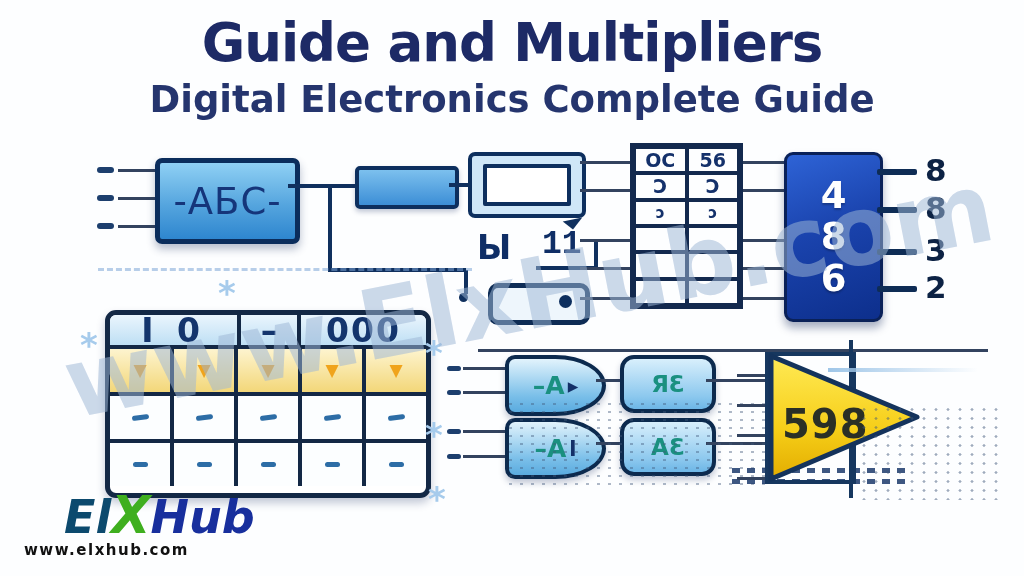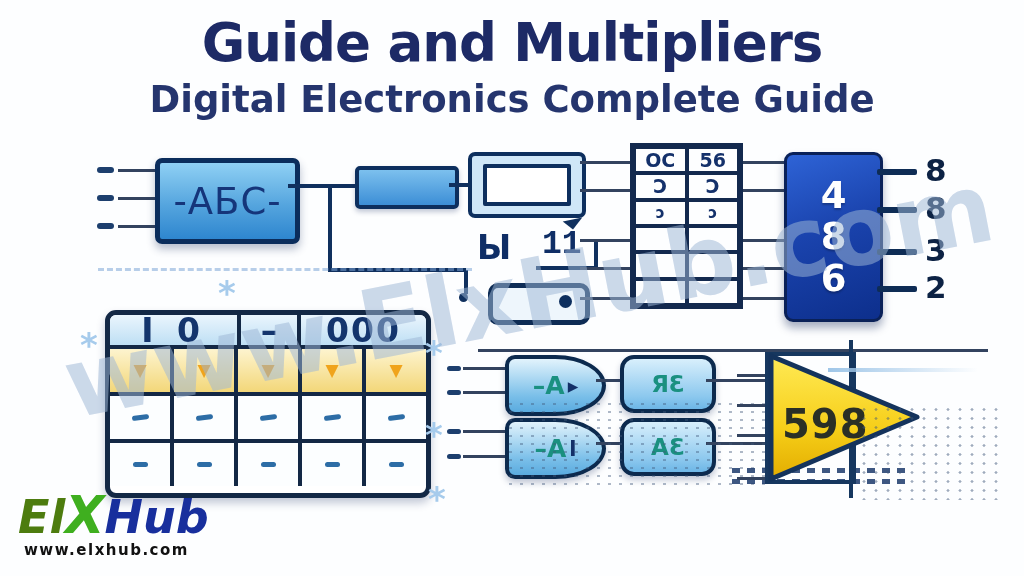--- a/index.html
+++ b/index.html
@@ -79,21 +79,21 @@
   .fadeline{height:4px;background:linear-gradient(90deg,#9fc6e8,rgba(255,255,255,0));}
   .halftone{background-image:radial-gradient(#40587a 1.3px,transparent 1.7px);
             background-size:11px 8px;opacity:.42;}
   .dashstrip{height:5px;background:repeating-linear-gradient(90deg,rgba(28,58,108,.85) 0 8px,transparent 8px 15px);}
   
   .sparkle{color:#a6cbec;font-size:34px;font-weight:700;line-height:10px;}
   .watermark{left:55px;top:330px;transform:rotate(-11deg);transform-origin:0 0;
              font-size:97px;font-weight:800;color:rgba(158,183,212,.52);
              white-space:nowrap;z-index:60;pointer-events:none;}
   .logo{left:18px;top:486px;font-style:italic;font-weight:800;font-size:46px;z-index:70;}
-  .logo .p1{color:#4d7c0f;} .logo .p2{color:#3faf1f;font-size:51px;} .logo .p3{color:#182f9d;}
+  .logo .p1{color:#0c4a6e;margin-left:46px;} .logo .p2{color:#3faf1f;font-size:51px;} .logo .p3{color:#182f9d;}
   .logourl{left:24px;top:541px;font-size:15px;font-weight:800;color:#111;letter-spacing:1.5px;z-index:70;}
 </style>
 </head>
 <body>
 
 <div class="abs title">Guide and Multipliers</div>
 <div class="abs subtitle">Digital Electronics Complete Guide</div>
 
 <div class="abs term" style="left:97px;top:167px;width:17px;"></div>
 <div class="abs term" style="left:97px;top:195px;width:17px;"></div>

